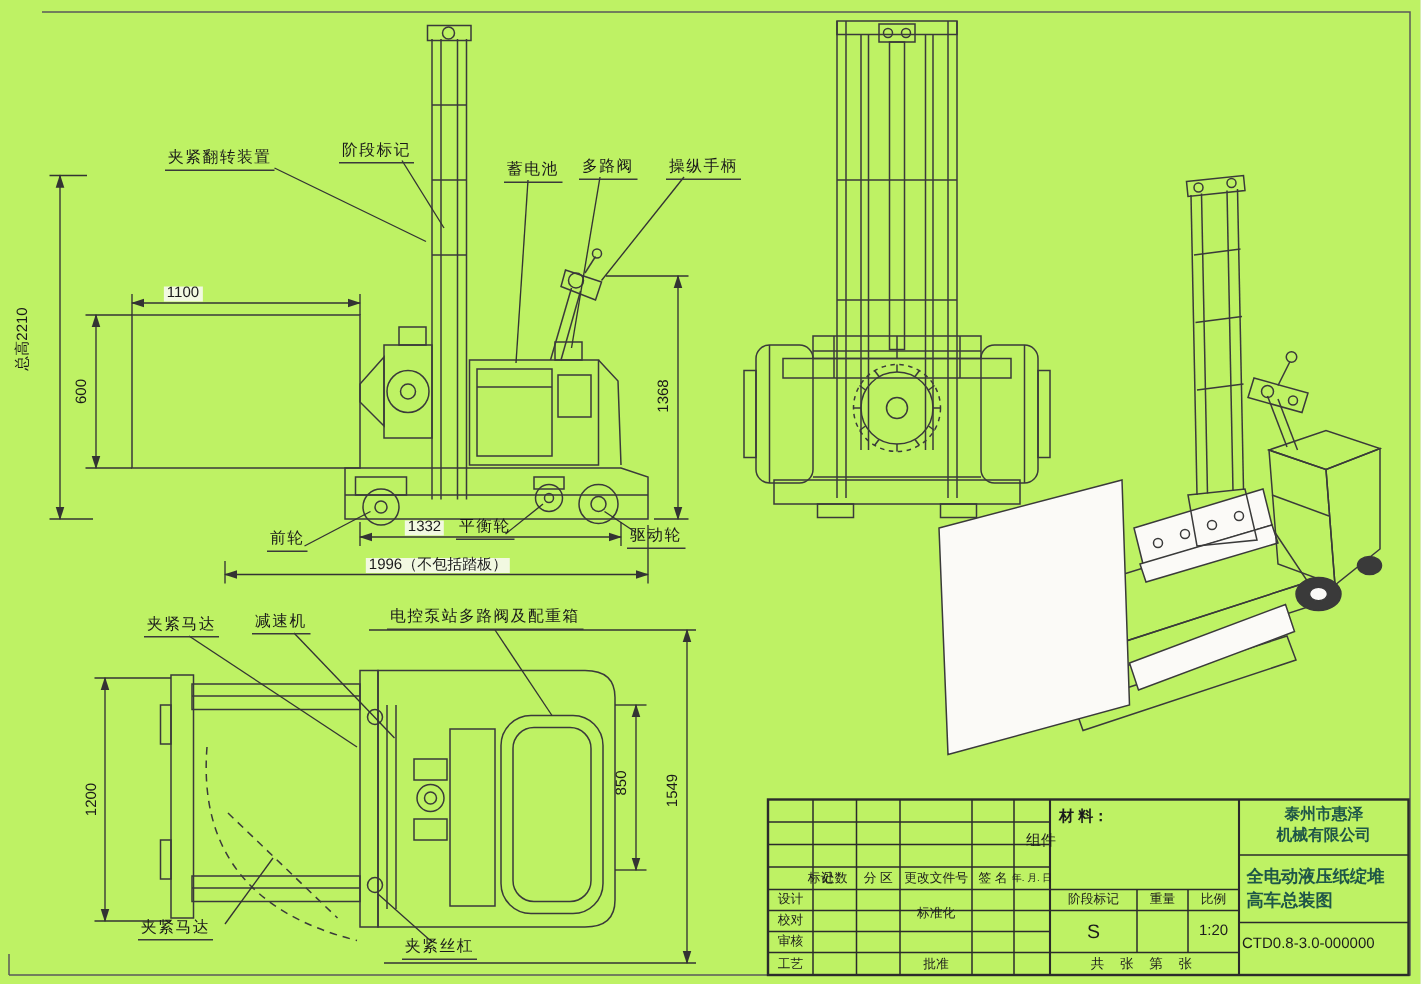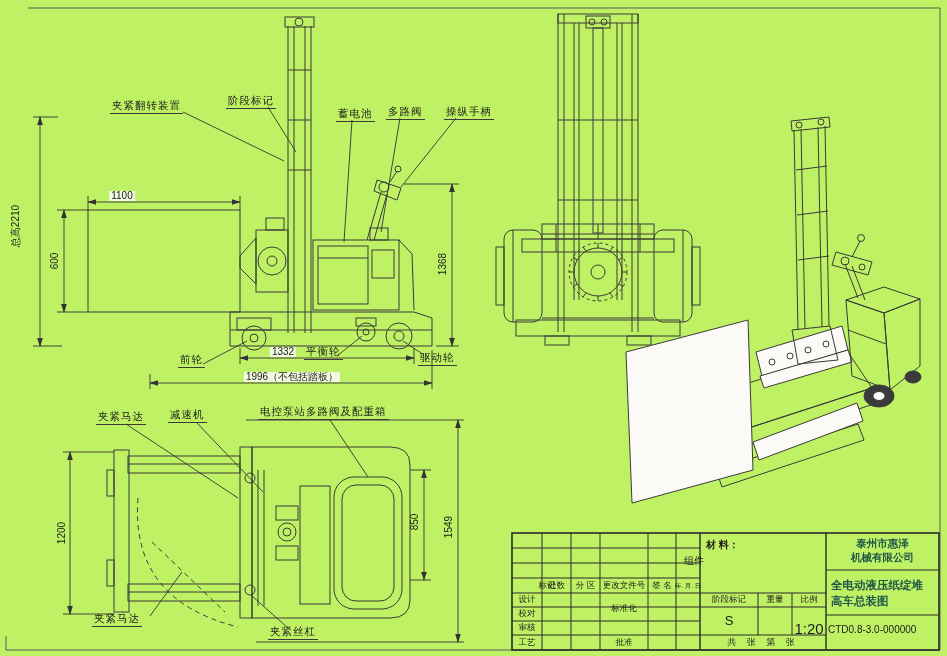--- a/index.html
+++ b/index.html
@@ -329,21 +329,21 @@
     <div class="cell" style="left:512px;top:635px;width:30px;height:15px">工艺</div>
     <div class="cell" style="left:600px;top:635px;width:48px;height:15px">批准</div>
 
     <div class="cell left" style="left:706px;top:538px;width:60px;height:14px;font-size:10px;font-weight:bold">材 料：</div>
     <div class="cell left" style="left:684px;top:554px;width:60px;height:14px;font-size:10px">组件</div>
 
     <div class="cell" style="left:700px;top:593px;width:58px;height:14px">阶段标记</div>
     <div class="cell" style="left:758px;top:593px;width:34px;height:14px">重量</div>
     <div class="cell" style="left:792px;top:593px;width:34px;height:14px">比例</div>
     <div class="cell" style="left:700px;top:607px;width:58px;height:28px;font-size:13px">S</div>
-    <div class="cell" style="left:792px;top:607px;width:34px;height:44px;font-size:15px">1:20</div>
+    <div class="cell" style="left:792px;top:607px;width:34px;height:28px;font-size:10px">1:20</div>
     <div class="cell" style="left:700px;top:635px;width:126px;height:15px;font-size:9px;letter-spacing:4px">共  张  第  张</div>
 
     <div class="cell green" style="left:826px;top:536px;width:113px;height:14px;font-size:10.5px;font-weight:bold">泰州市惠泽</div>
     <div class="cell green" style="left:826px;top:550px;width:113px;height:14px;font-size:10.5px;font-weight:bold">机械有限公司</div>
     <div class="cell left green" style="left:831px;top:578px;width:108px;height:16px;font-size:11.5px;font-weight:bold">全电动液压纸绽堆</div>
     <div class="cell left green" style="left:831px;top:594px;width:108px;height:16px;font-size:11.5px;font-weight:bold">高车总装图</div>
     <div class="cell left" style="left:828px;top:622px;width:111px;height:16px;font-size:10px">CTD0.8-3.0-000000</div>
   </div>
 
 </div>

